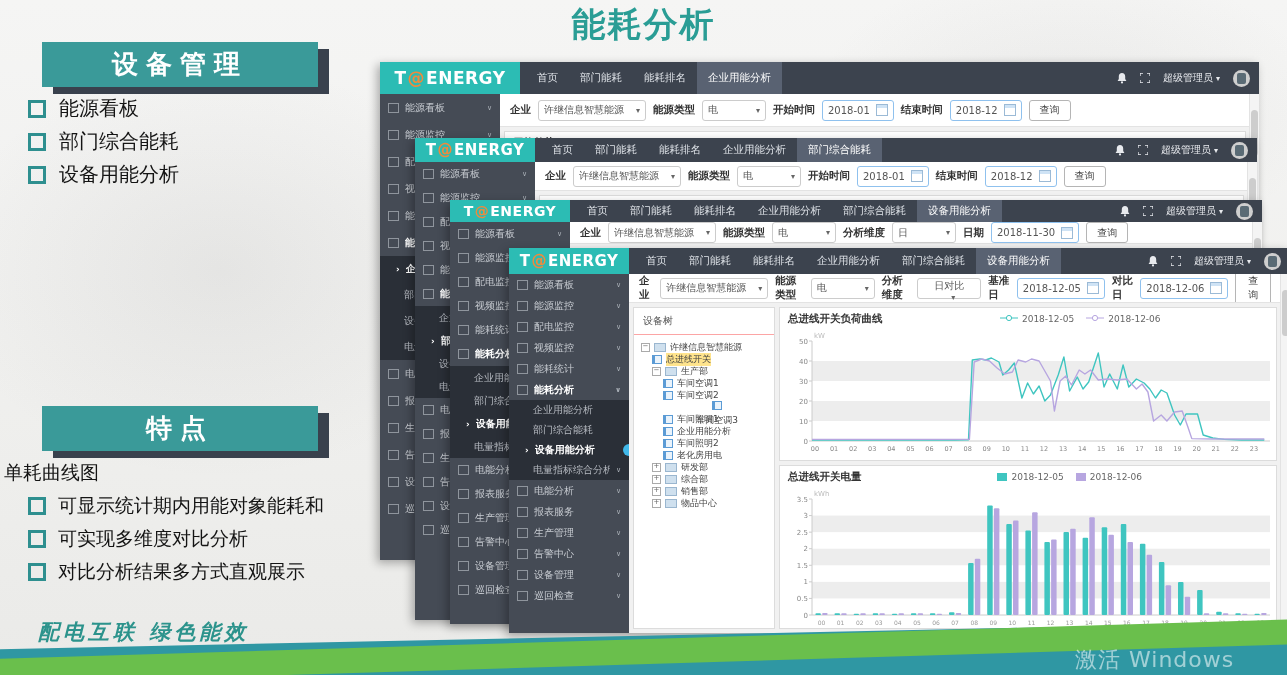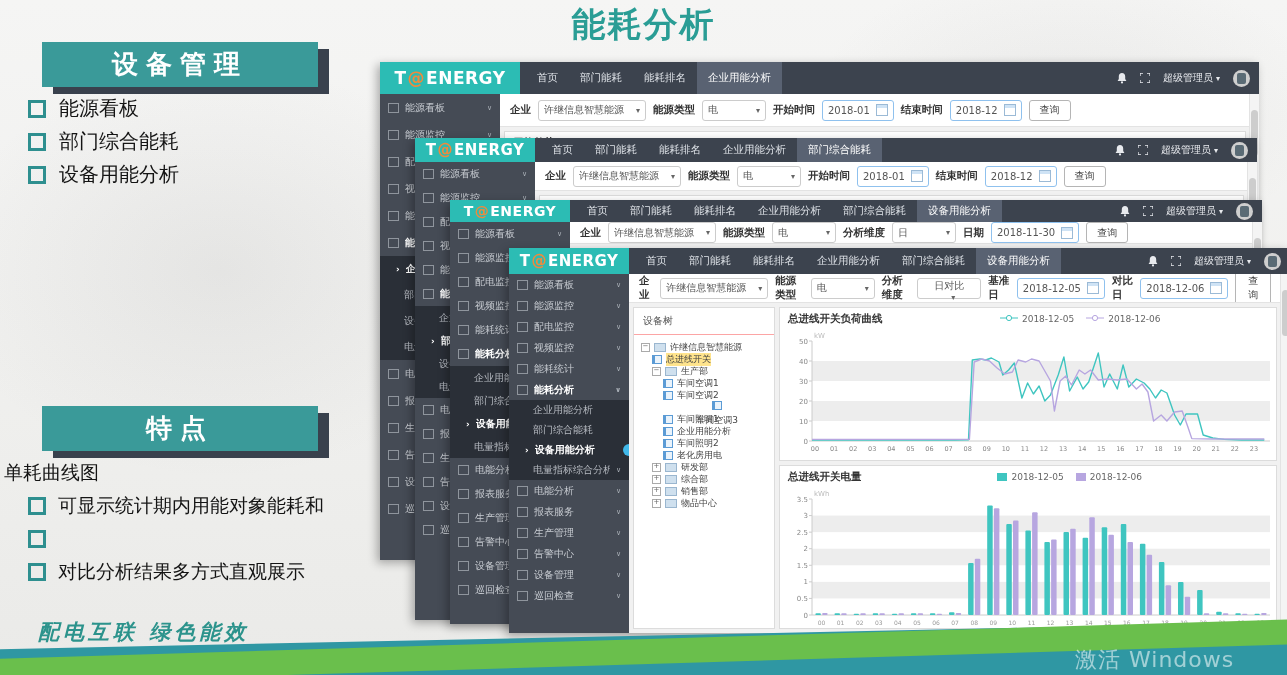--- a/index.html
+++ b/index.html
@@ -116,20 +116,21 @@
   <div id="feature-lines">
       <div class="feat-row cont">
         <span>单耗曲线图</span>
       </div>
       <div class="feat-row">
         <span class="bsq"></span>
         <span>可显示统计期内用能对象能耗和</span>
       </div>
       <div class="feat-row">
         <span class="bsq"></span>
+        <span>可实现多维度对比分析</span>
       </div>
       <div class="feat-row">
         <span class="bsq"></span>
         <span>对比分析结果多方式直观展示</span>
       </div>
     </div>
   <div class="slogan">配电互联 绿色能效</div>
   <div id="windows">
       <div class="app" style="left: 380px; top: 62px; width: 879px; height: 498px; z-index: 10;">
         <div class="app-header" style="height: 32px;">

